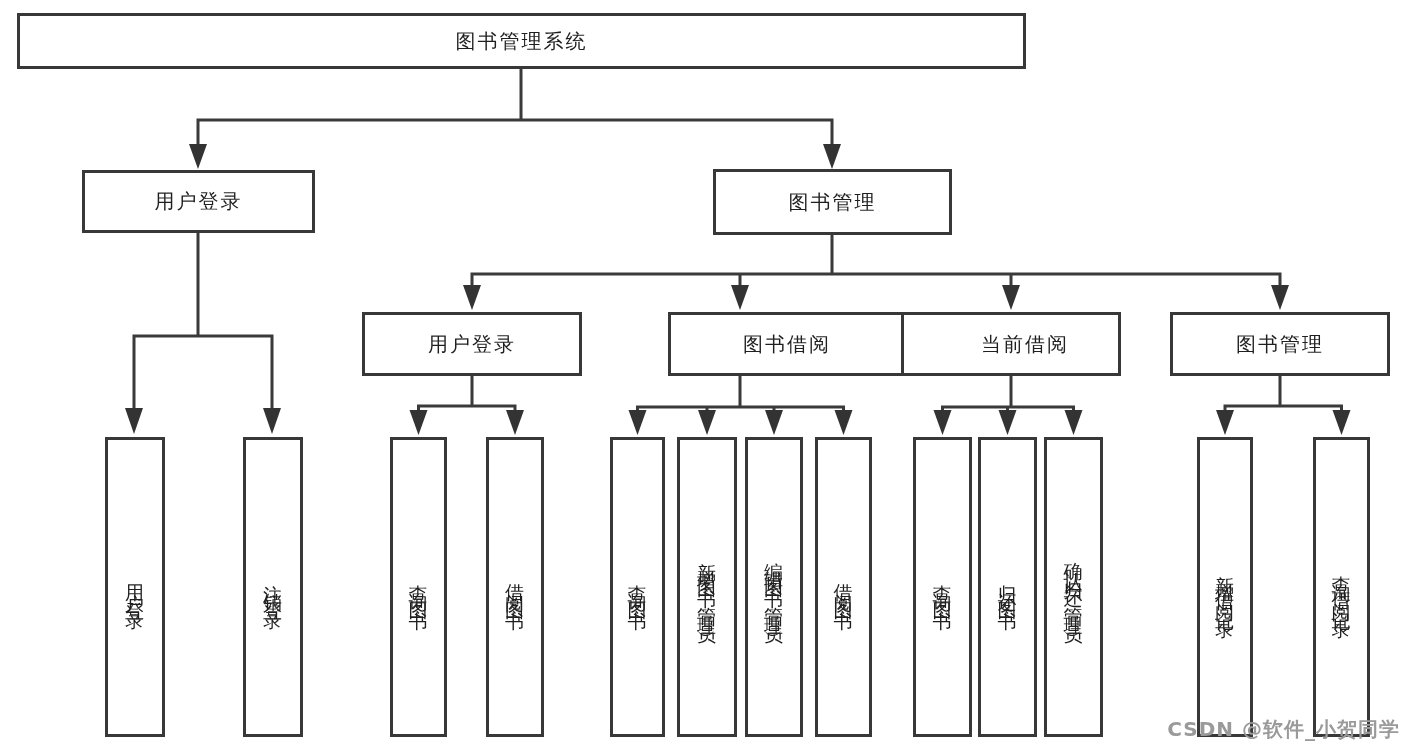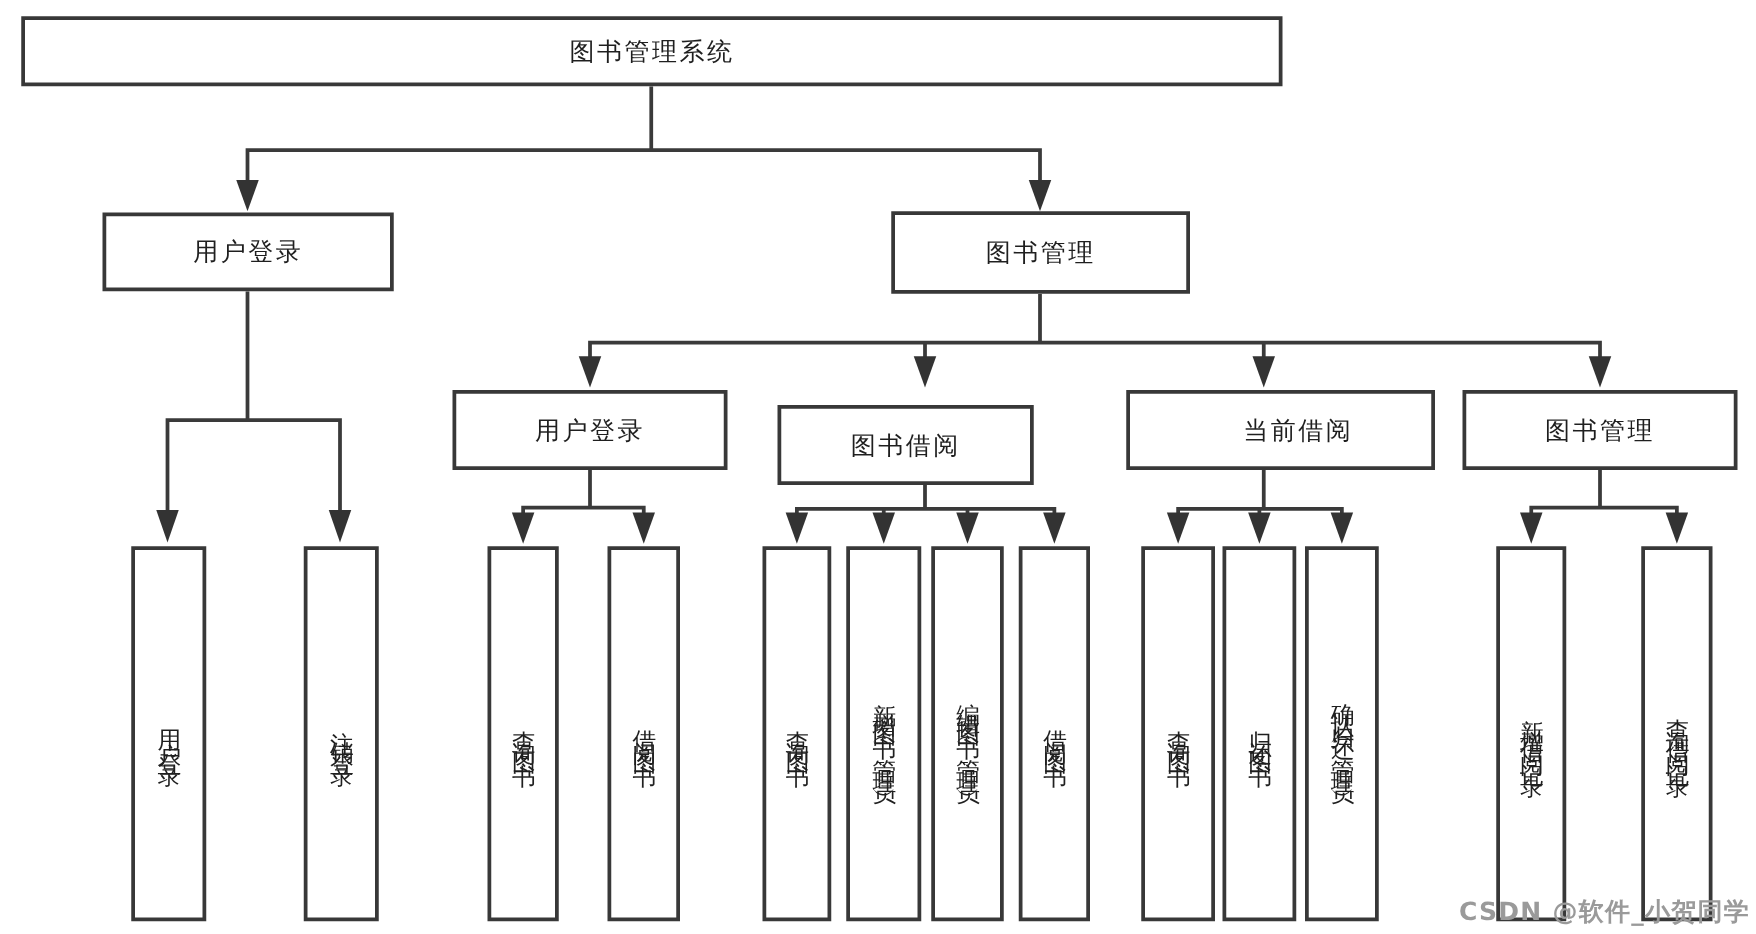--- a/index.html
+++ b/index.html
@@ -131,24 +131,24 @@
   <div class="node h" style="left:82px; top:170px; width:233px; height:63px;">
     <span>用户登录</span>
   </div>
   <div class="node h" style="left:713px; top:169px; width:239px; height:66px;">
     <span>图书管理</span>
   </div>
 
   <div class="node h" style="left:362px; top:312px; width:220px; height:64px;">
     <span>用户登录</span>
   </div>
-  <div class="node h" style="left:622px; top:312px; width:205px; height:64px;margin-top:12px;">
+  <div class="node h" style="left:668px; top:312px; width:238px; height:64px;">
     <span>图书借阅</span>
   </div>
-  <div class="node h" style="left:901px; top:312px; width:247px; height:64px;padding-left:28px;">
+  <div class="node h" style="left:901px; top:312px; width:220px; height:64px;padding-left:28px;">
     <span>当前借阅</span>
   </div>
   <div class="node h" style="left:1170px; top:312px; width:220px; height:64px;">
     <span>图书管理</span>
   </div>
 
   <div class="node leaf" style="left:105px; width:60px;">
     <span class="vtext">用户登录</span>
   </div>
   <div class="node leaf" style="left:243px; width:60px;">

